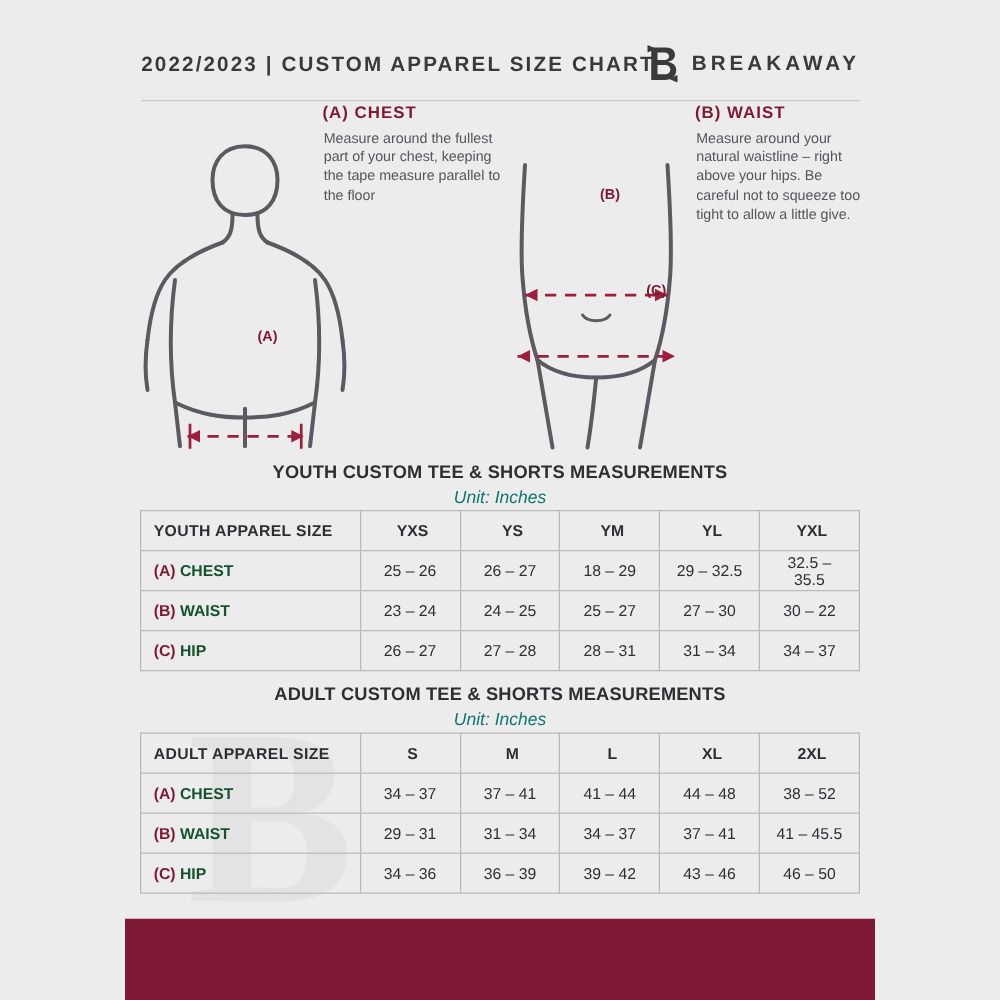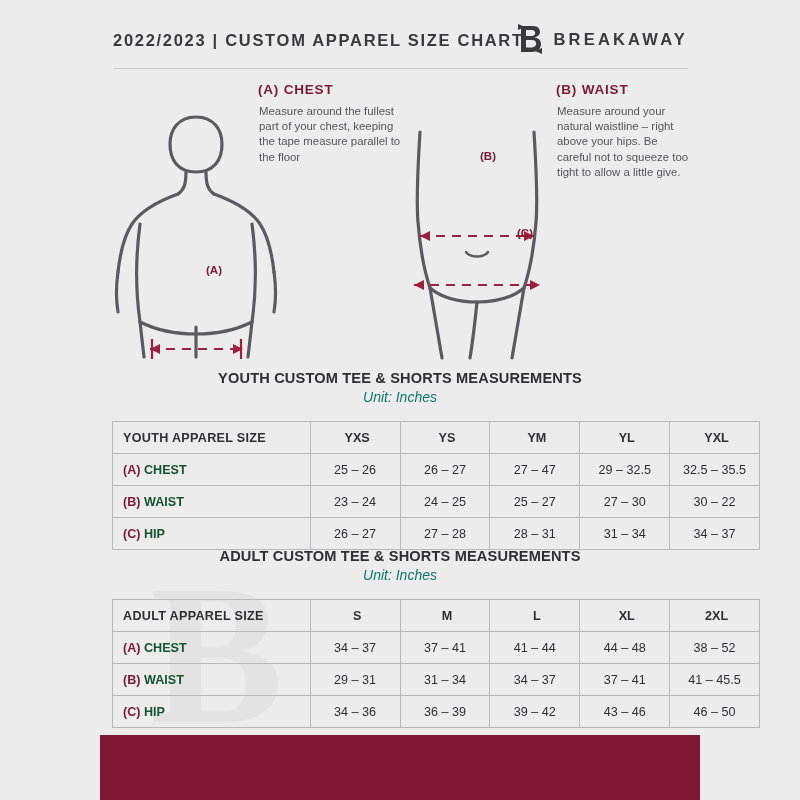--- a/index.html
+++ b/index.html
@@ -25,21 +25,21 @@
     font-weight: bold;
     color: #e3e3e4;
     line-height: 1;
     user-select: none;
     z-index: 0;
   }
 
   
   .header {
     position: absolute;
-    left: 0; right: 0; top: 0;
+    left: 0; right: 0; top: 12px;
     height: 72px;
     z-index: 3;
   }
   .header-title {
     position: absolute;
     left: 113px; top: 31px;
     font-size: 16.5px;
     font-weight: bold;
     letter-spacing: 1.7px;
     color: #3a3a3c;
@@ -106,23 +106,23 @@
     letter-spacing: 0.15px;
   }
   .section-unit {
     text-align: center;
     font-size: 14px;
     font-style: italic;
     color: #0f766e;
     margin-top: 3px;
   }
   table.size {
-    margin-top: 16px;
+    margin-top: 3px;
     border-collapse: collapse;
-    width: 648px;
+    width: 576px;
     background: transparent;
     border-radius: 23px;
   }
   table.size td {
     border: 1px solid #b9b9bc;
     height: 32px;
     font-size: 12.6px;
     color: #2f2f33;
     padding: 0 10px;
   }
@@ -246,21 +246,21 @@
           <td class="val">YL</td>
           <td class="val">YXL</td>
         </tr>
         <tr>
           <td class="rowlabel">
             <span class="tag">(A)</span>
             <span class="name">CHEST</span>
           </td>
           <td class="val">25 – 26</td>
           <td class="val">26 – 27</td>
-          <td class="val">27 – 47</td>
+          <td class="val">18 – 29</td>
           <td class="val">29 – 32.5</td>
           <td class="val">32.5 – 35.5</td>
         </tr>
         <tr>
           <td class="rowlabel">
             <span class="tag">(B)</span>
             <span class="name">WAIST</span>
           </td>
           <td class="val">23 – 24</td>
           <td class="val">24 – 25</td>

